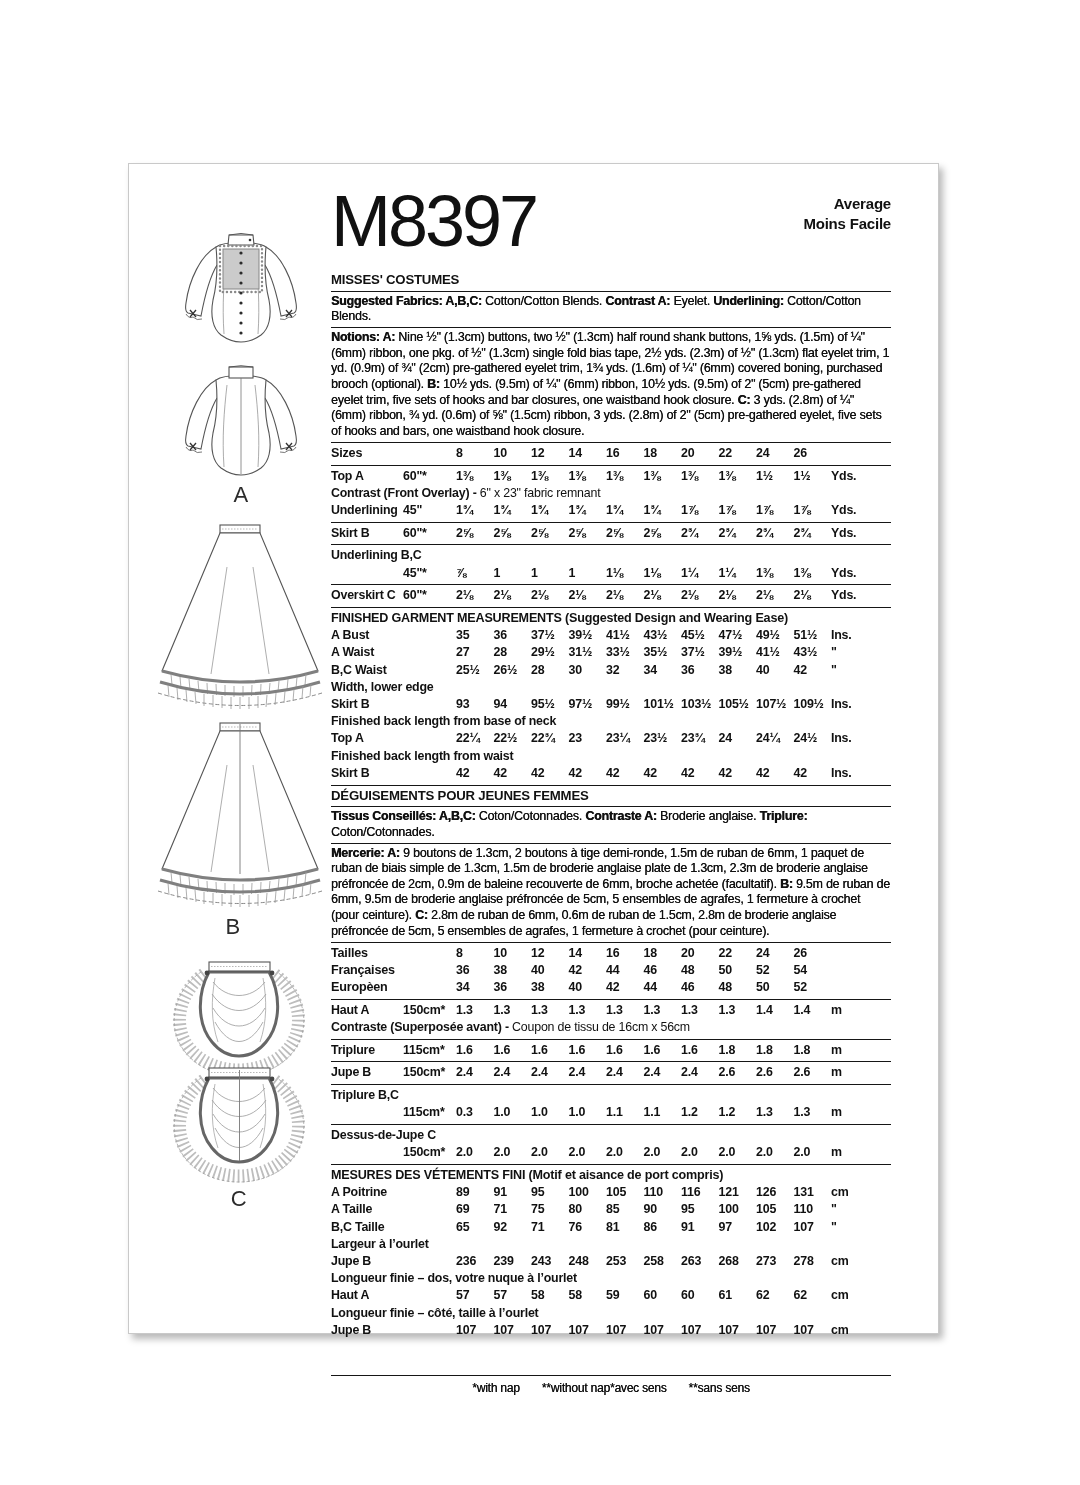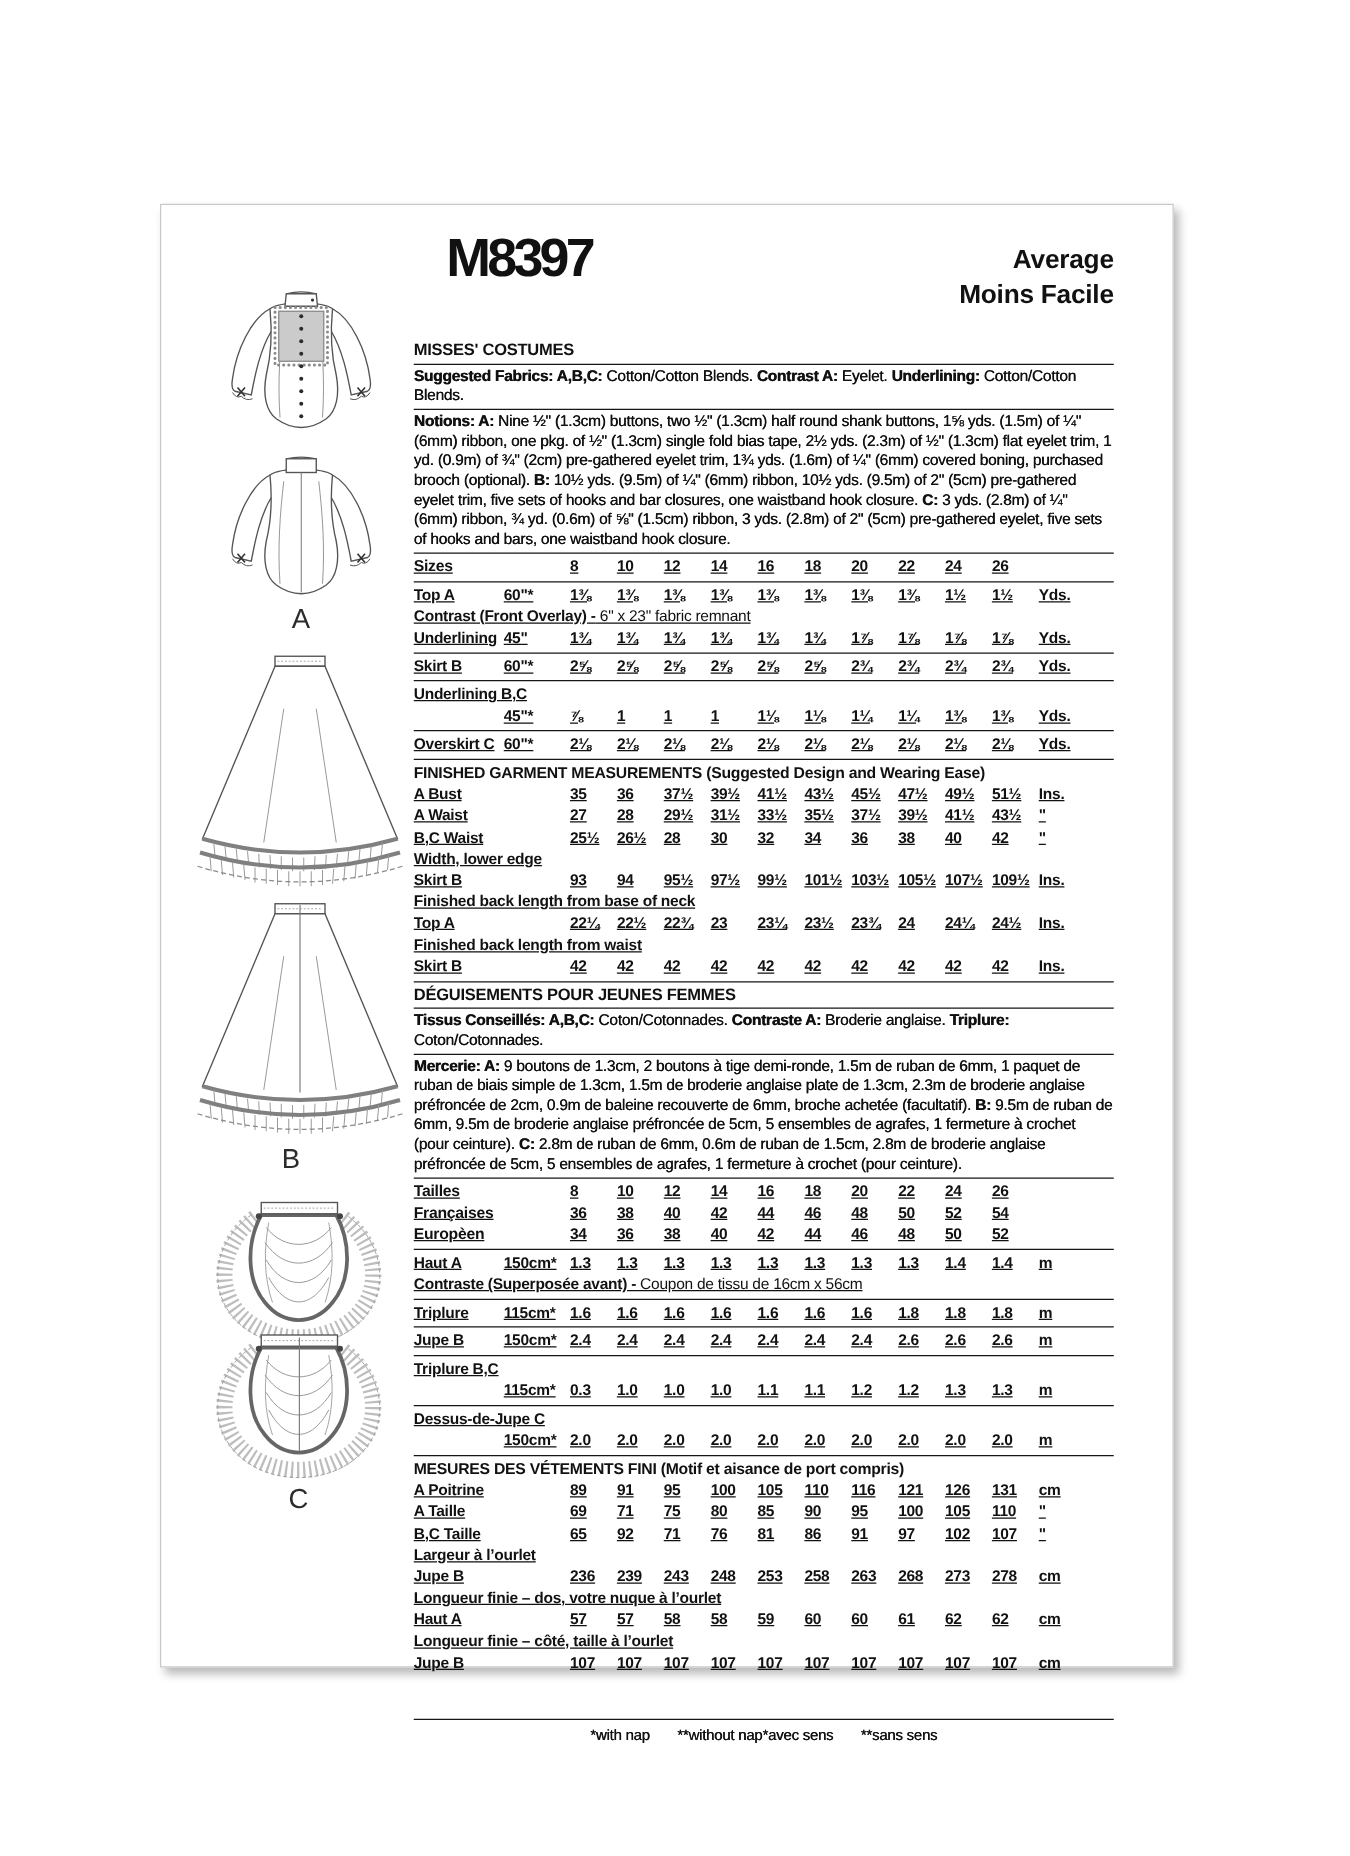--- a/index.html
+++ b/index.html
@@ -18,31 +18,31 @@
   .view-label{
     position:absolute;font-size:22px;color:#2c2c2c;font-weight:400;
     width:40px;text-align:center;letter-spacing:0.5px;
   }
   
   .main{
     position:absolute;left:202px;top:24px;width:560px;
     letter-spacing:-0.2px;
   }
   .masthead{display:flex;justify-content:space-between;align-items:flex-start;height:60px;}
-  .code{font-size:43px;font-weight:bold;letter-spacing:-3px;line-height:0.92;margin-left:26px;}
-  .difficulty{font-size:21px;font-weight:bold;text-align:right;line-height:1.32;margin-top:6px;}
+  .code{font-size:72px;font-weight:normal;letter-spacing:-3px;line-height:0.92;}
+  .difficulty{font-size:15px;font-weight:bold;text-align:right;line-height:1.32;margin-top:6px;}
   .sec-title{font-size:13.2px;font-weight:bold;line-height:16px;margin-top:24px;}
   .rl{border-top:1.8px solid #161616;margin:2.5px 0 2px 0;height:0;}
   .para{font-size:12.4px;line-height:15.6px;text-shadow:0.25px 0 0 currentColor;}
   .para b{text-shadow:0.4px 0 0 currentColor;}
   
   .trow{
     display:grid;
     grid-template-columns:72px 53px repeat(10,37.5px) minmax(0,1fr);
-    align-items:baseline;line-height:17.2px;font-weight:bold;font-size:12.4px;text-decoration:underline;
+    align-items:baseline;line-height:17.2px;font-weight:bold;font-size:12.4px;
   }
   .trow .lab{grid-column:1/3;white-space:nowrap;}
   .trow.yard .lab{grid-column:1/2;}
   .trow .wid{grid-column:2/3;white-space:nowrap;}
   .trow .unit{grid-column:13/14;white-space:nowrap;}
   .trow .span{grid-column:1/-1;white-space:nowrap;}
   .trow .span .nt{font-weight:bold;}
   .cells{display:contents;}
   .cells span{white-space:nowrap;}
   .tbl-h{font-size:12.6px;font-weight:bold;line-height:17.2px;white-space:nowrap;}

